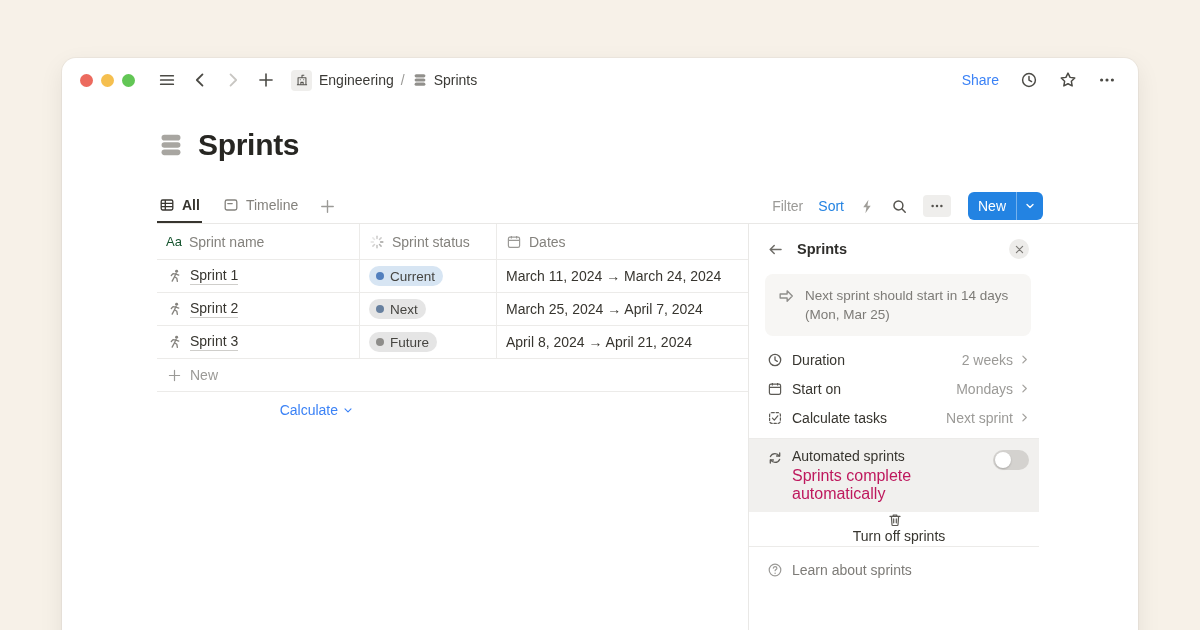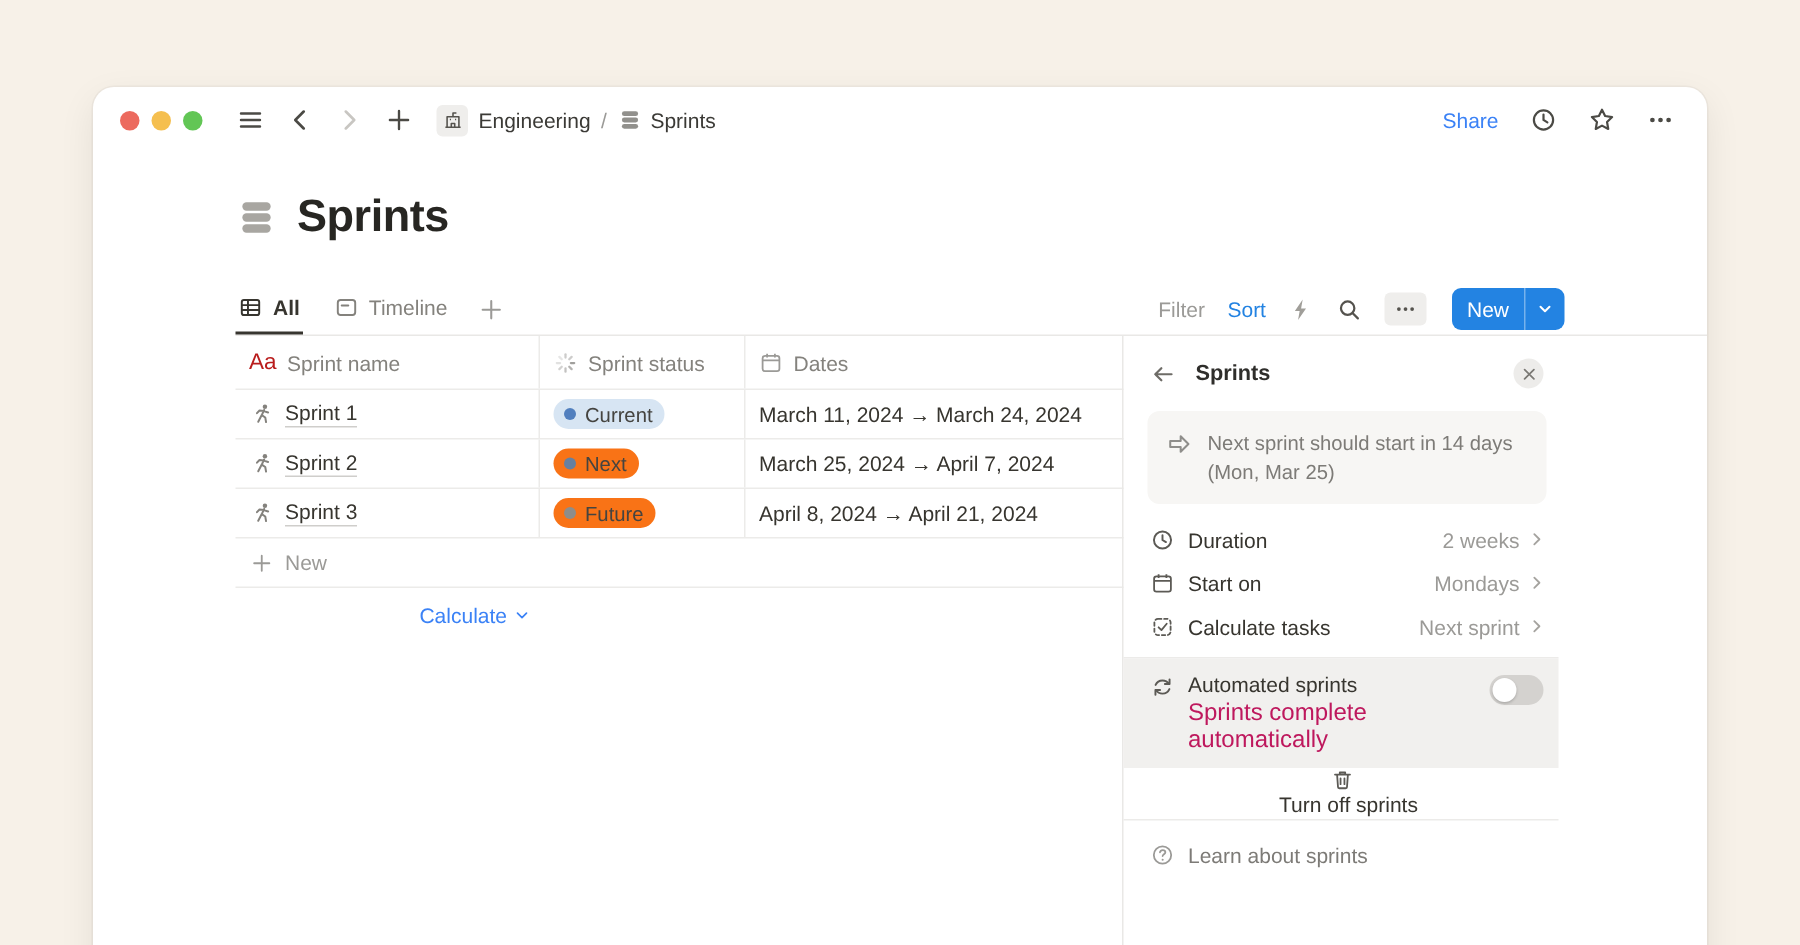--- a/index.html
+++ b/index.html
@@ -70,28 +70,28 @@
   .t-head { height:36px; color:#84827d; }
   .t-body-row { height:33px; }
   .cell { display:flex; align-items:center; gap:7px; padding:0 9px; height:inherit; }
   .t-row > .cell { height:auto; }
   .t-head .cell, .t-body-row .cell { align-self:stretch; }
   .c1 { width:203px; border-right:1px solid #ecebe9; }
   .c2 { width:137px; border-right:1px solid #ecebe9; }
   .c3 { width:252px; }
   .hic { width:16px; height:16px; display:inline-flex; color:#9b9a97; flex:none; }
   .hic svg{width:100%;height:100%}
-  .aa { font-size:15px; color:#b91c1c; }
+  .aa { font-size:13px; color:#14532d; }
   .runner { width:17px; height:17px; color:#84827d; flex:none; display:inline-flex; }
   .runner svg{width:100%;height:100%}
   .sp-name { font-weight:500; color:#37352f; border-bottom:1px solid #cfcecb; line-height:17px; cursor:pointer; }
   .pill { display:inline-flex; align-items:center; gap:6px; height:20px; padding:0 8px 0 7px;
     border-radius:10px; font-size:13.5px; color:#454440; cursor:pointer; }
   .pill-blue { background:#d7e5f3; }
-  .pill-gray { background:#f97316; }
+  .pill-gray { background:#e5e5e5; }
   .dot { width:8px; height:8px; border-radius:50%; }
   .dot-blue { background:#517fbe; }
   .dot-slate { background:#67809f; }
   .dot-gray { background:#8e8d8a; }
   .dates { color:#37352f; }
   .new-row { height:33px; display:flex; align-items:center; gap:8px; padding:0 10px;
     color:#9b9a97; border-bottom:1px solid #ecebe9; cursor:pointer; }
   .new-row .ic{width:15px;height:15px;display:inline-flex}
   .new-row .ic svg{width:100%;height:100%}
   .calc-row { width:203px; height:36px; display:flex; align-items:center; justify-content:flex-end;

